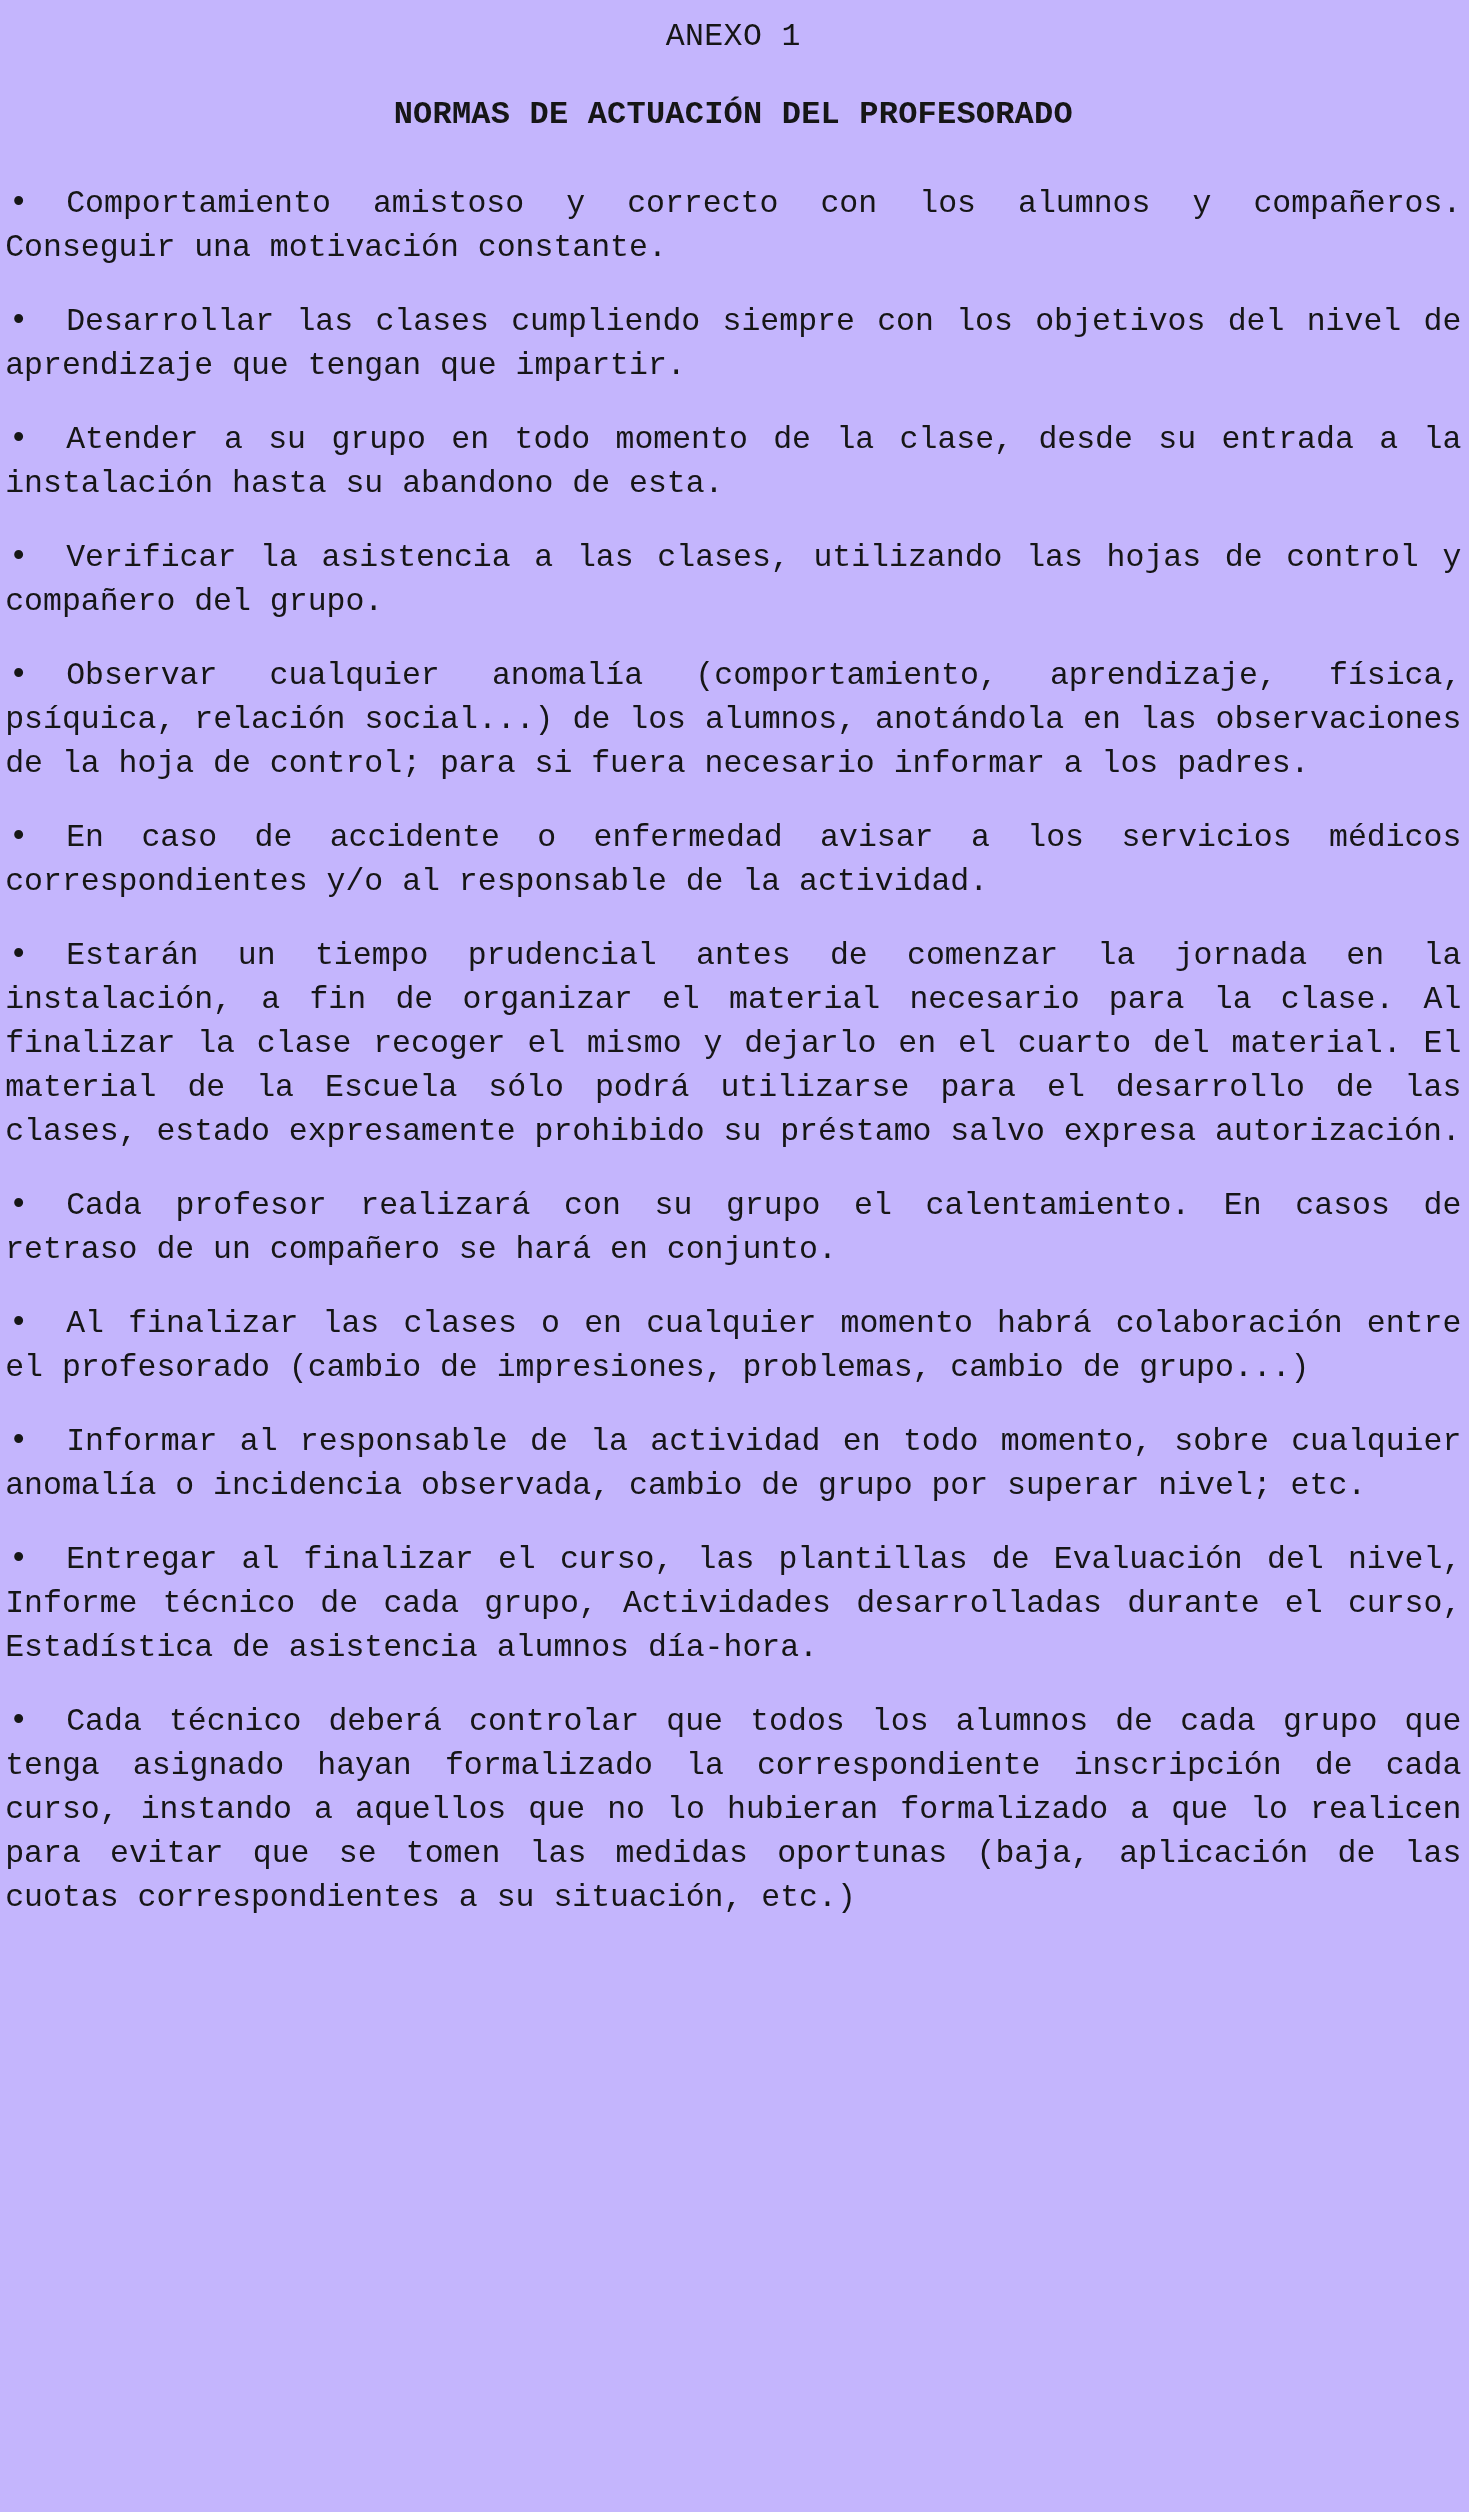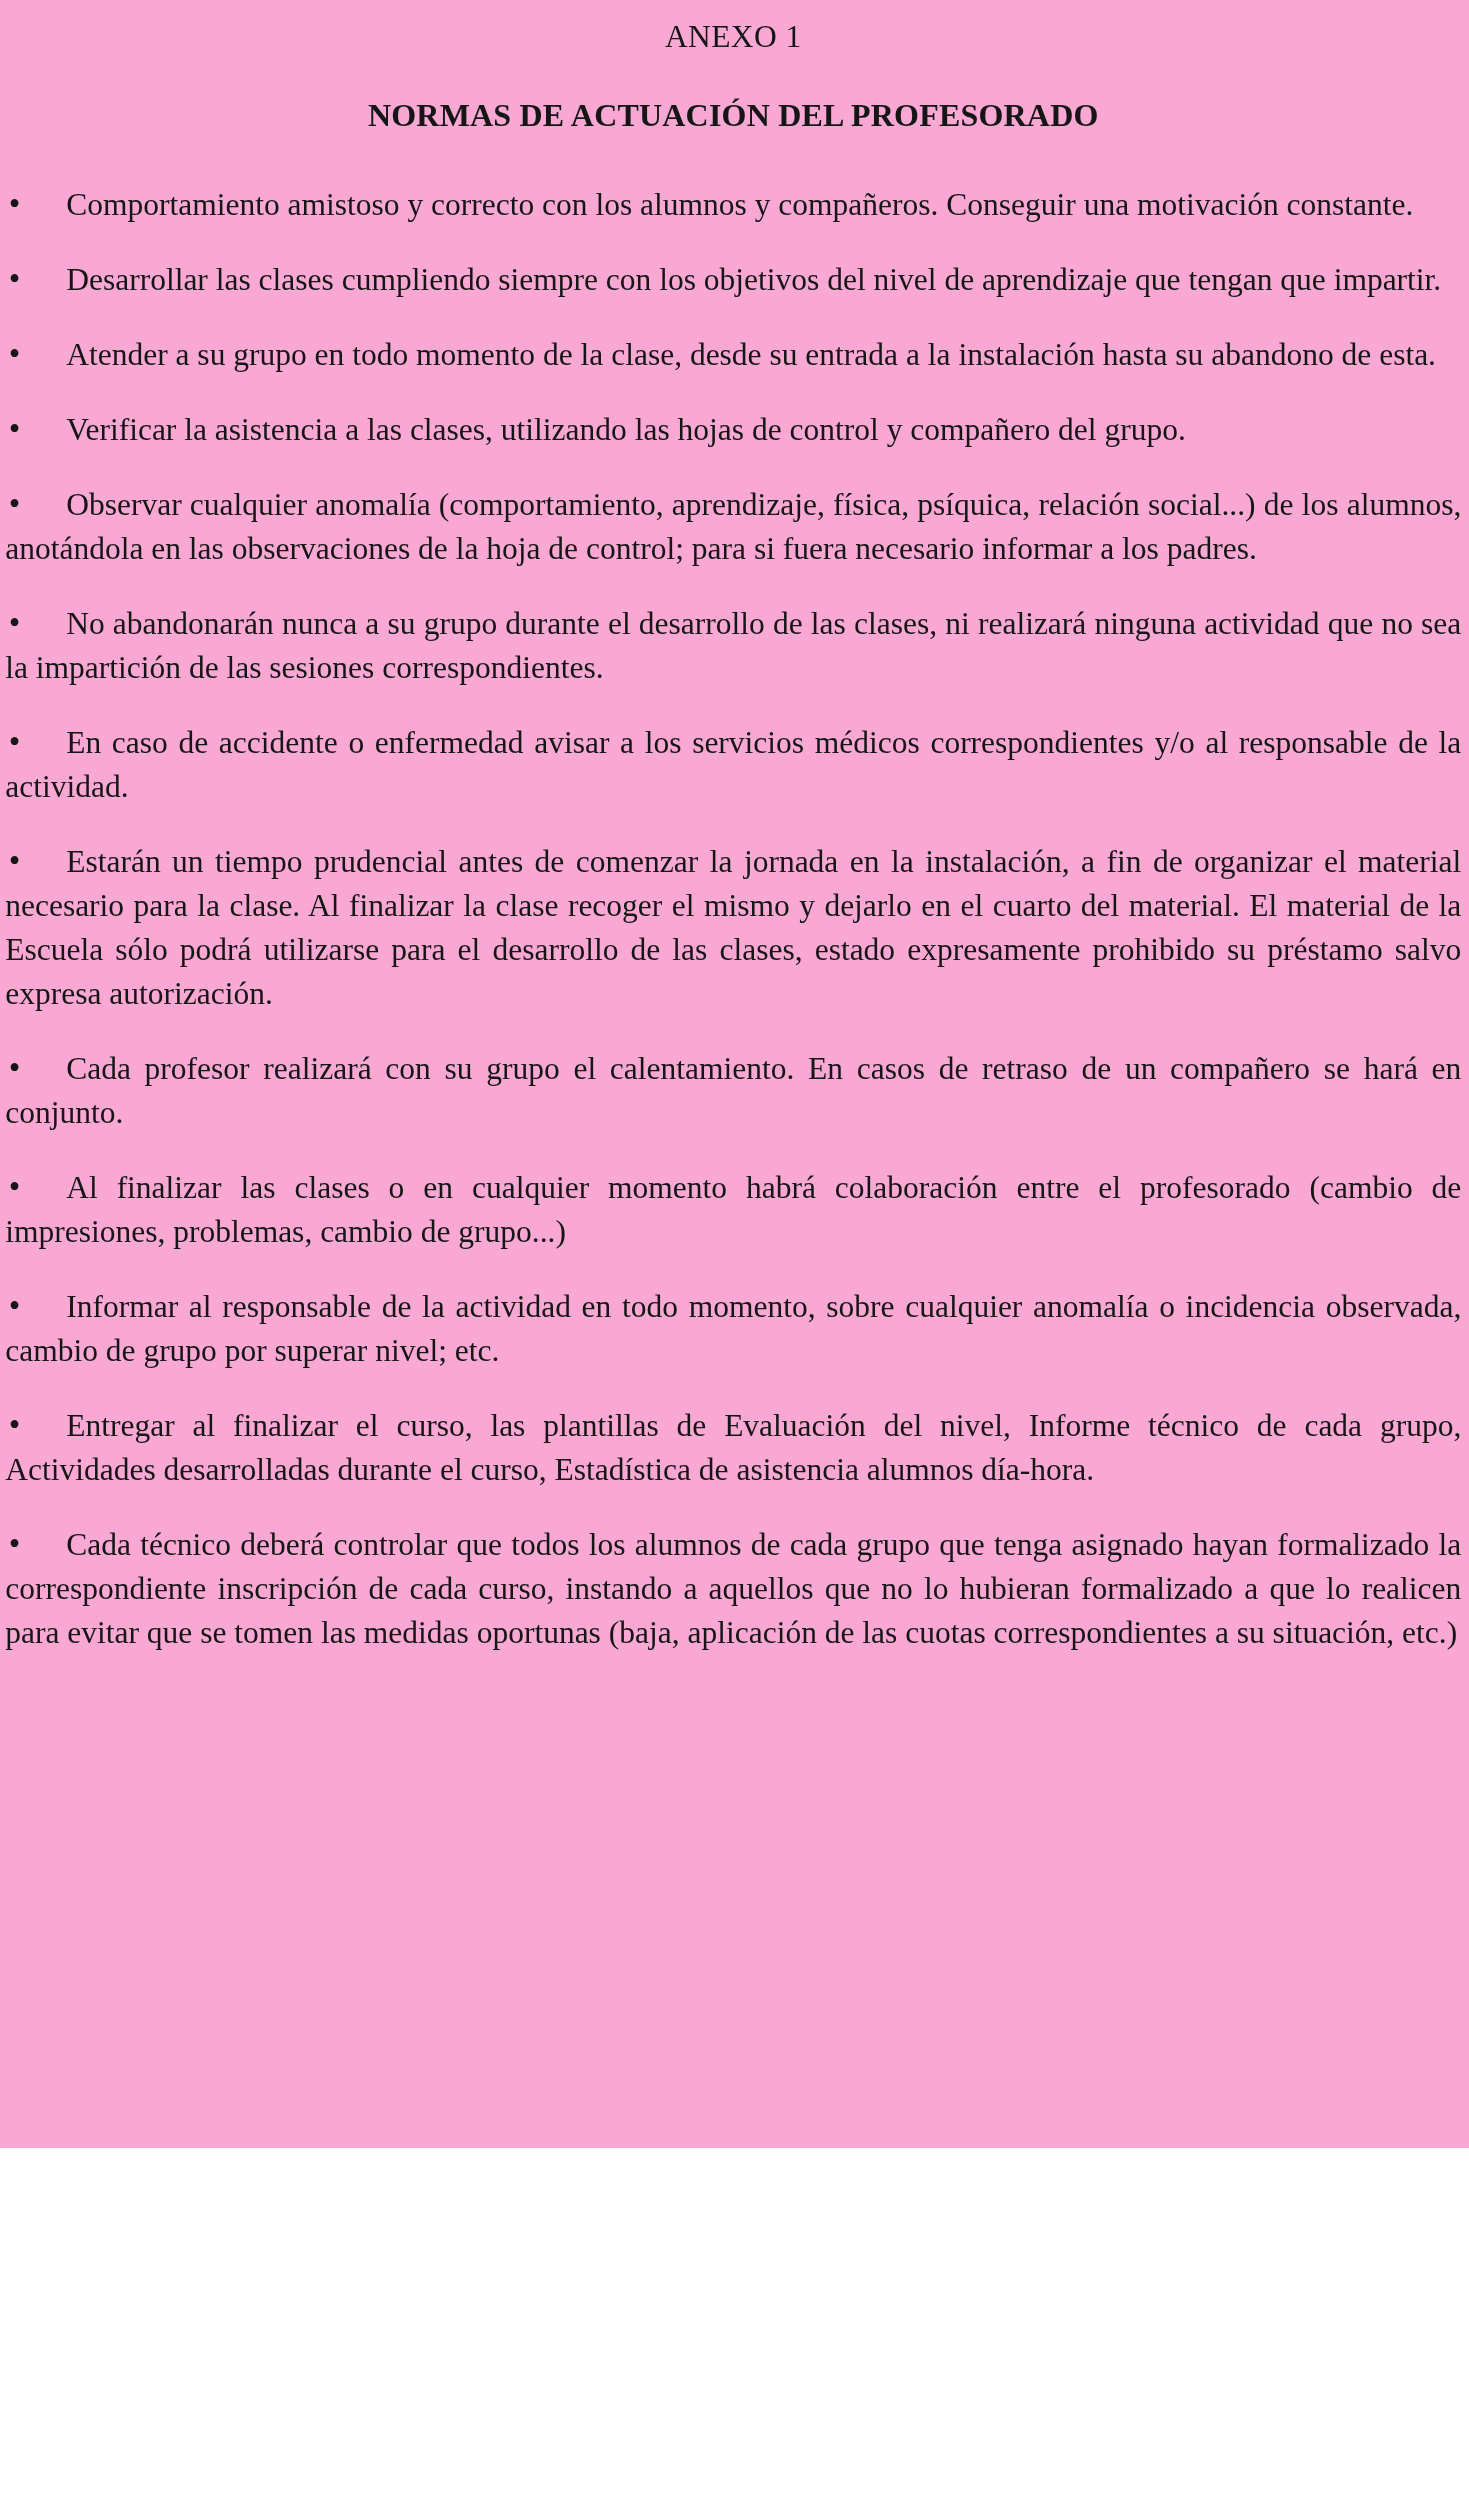--- a/index.html
+++ b/index.html
@@ -3,25 +3,25 @@
 <meta charset="utf-8">
 <style>
   html, body {
     margin: 0;
     padding: 0;
     background: #ffffff;
   }
   .page {
     position: relative;
     width: 1470px;
-    height: 2148px;
-    background: #f9a8d4;
+    height: 2512px;
+    background: #c4b5fd;
     box-sizing: border-box;
     padding: 17.5px 8.7px 0 5.2px;
-    font-family: Liberation Serif, serif;
+    font-family: Liberation Mono, monospace;
     color: #161616;
     overflow: hidden;
   }
   .doc-title {
     margin: 0;
     font-size: 31.5px;
     font-weight: 400;
     line-height: 38px;
     text-align: center;
     letter-spacing: 0.4px;
@@ -63,21 +63,20 @@
     <h1 class="doc-title">ANEXO 1</h1>
     <h2 class="doc-heading">NORMAS DE ACTUACIÓN DEL PROFESORADO</h2>
   </header>
 
   <main class="rules">
     <p class="rule"><span class="bullet">•</span><span>Comportamiento amistoso y correcto con los alumnos y compañeros. Conseguir una motivación constante.</span></p>
     <p class="rule"><span class="bullet">•</span><span>Desarrollar las clases cumpliendo siempre con los objetivos del nivel de aprendizaje que tengan que impartir.</span></p>
     <p class="rule"><span class="bullet">•</span><span>Atender a su grupo en todo momento de la clase, desde su entrada a la instalación hasta su abandono de esta.</span></p>
     <p class="rule"><span class="bullet">•</span><span>Verificar la asistencia a las clases, utilizando las hojas de control y compañero del grupo.</span></p>
     <p class="rule"><span class="bullet">•</span><span>Observar cualquier anomalía (comportamiento, aprendizaje, física, psíquica, relación social...) de los alumnos, anotándola en las observaciones de la hoja de control; para si fuera necesario informar a los padres.</span></p>
-    <p class="rule"><span class="bullet">•</span><span>No abandonarán nunca a su grupo durante el desarrollo de las clases, ni realizará ninguna actividad que no sea la impartición de las sesiones correspondientes.</span></p>
     <p class="rule"><span class="bullet">•</span><span>En caso de accidente o enfermedad avisar a los servicios médicos correspondientes y/o al responsable de la actividad.</span></p>
     <p class="rule"><span class="bullet">•</span><span>Estarán un tiempo prudencial antes de comenzar la jornada en la instalación, a fin de organizar el material necesario para la clase. Al finalizar la clase recoger el mismo y dejarlo en el cuarto del material. El material de la Escuela sólo podrá utilizarse para el desarrollo de las clases, estado expresamente prohibido su préstamo salvo expresa autorización.</span></p>
     <p class="rule"><span class="bullet">•</span><span>Cada profesor realizará con su grupo el calentamiento. En casos de retraso de un compañero se hará en conjunto.</span></p>
     <p class="rule"><span class="bullet">•</span><span>Al finalizar las clases o en cualquier momento habrá colaboración entre el profesorado (cambio de impresiones, problemas, cambio de grupo...)</span></p>
     <p class="rule"><span class="bullet">•</span><span>Informar al responsable de la actividad en todo momento, sobre cualquier anomalía o incidencia observada, cambio de grupo por superar nivel; etc.</span></p>
     <p class="rule"><span class="bullet">•</span><span>Entregar al finalizar el curso, las plantillas de Evaluación del nivel, Informe técnico de cada grupo, Actividades desarrolladas durante el curso, Estadística de asistencia alumnos día-hora.</span></p>
     <p class="rule"><span class="bullet">•</span><span>Cada técnico deberá controlar que todos los alumnos de cada grupo que tenga asignado hayan formalizado la correspondiente inscripción de cada curso, instando a aquellos que no lo hubieran formalizado a que lo realicen para evitar que se tomen las medidas oportunas (baja, aplicación de las cuotas correspondientes a su situación, etc.)</span></p>
   </main>
 </div>
 

